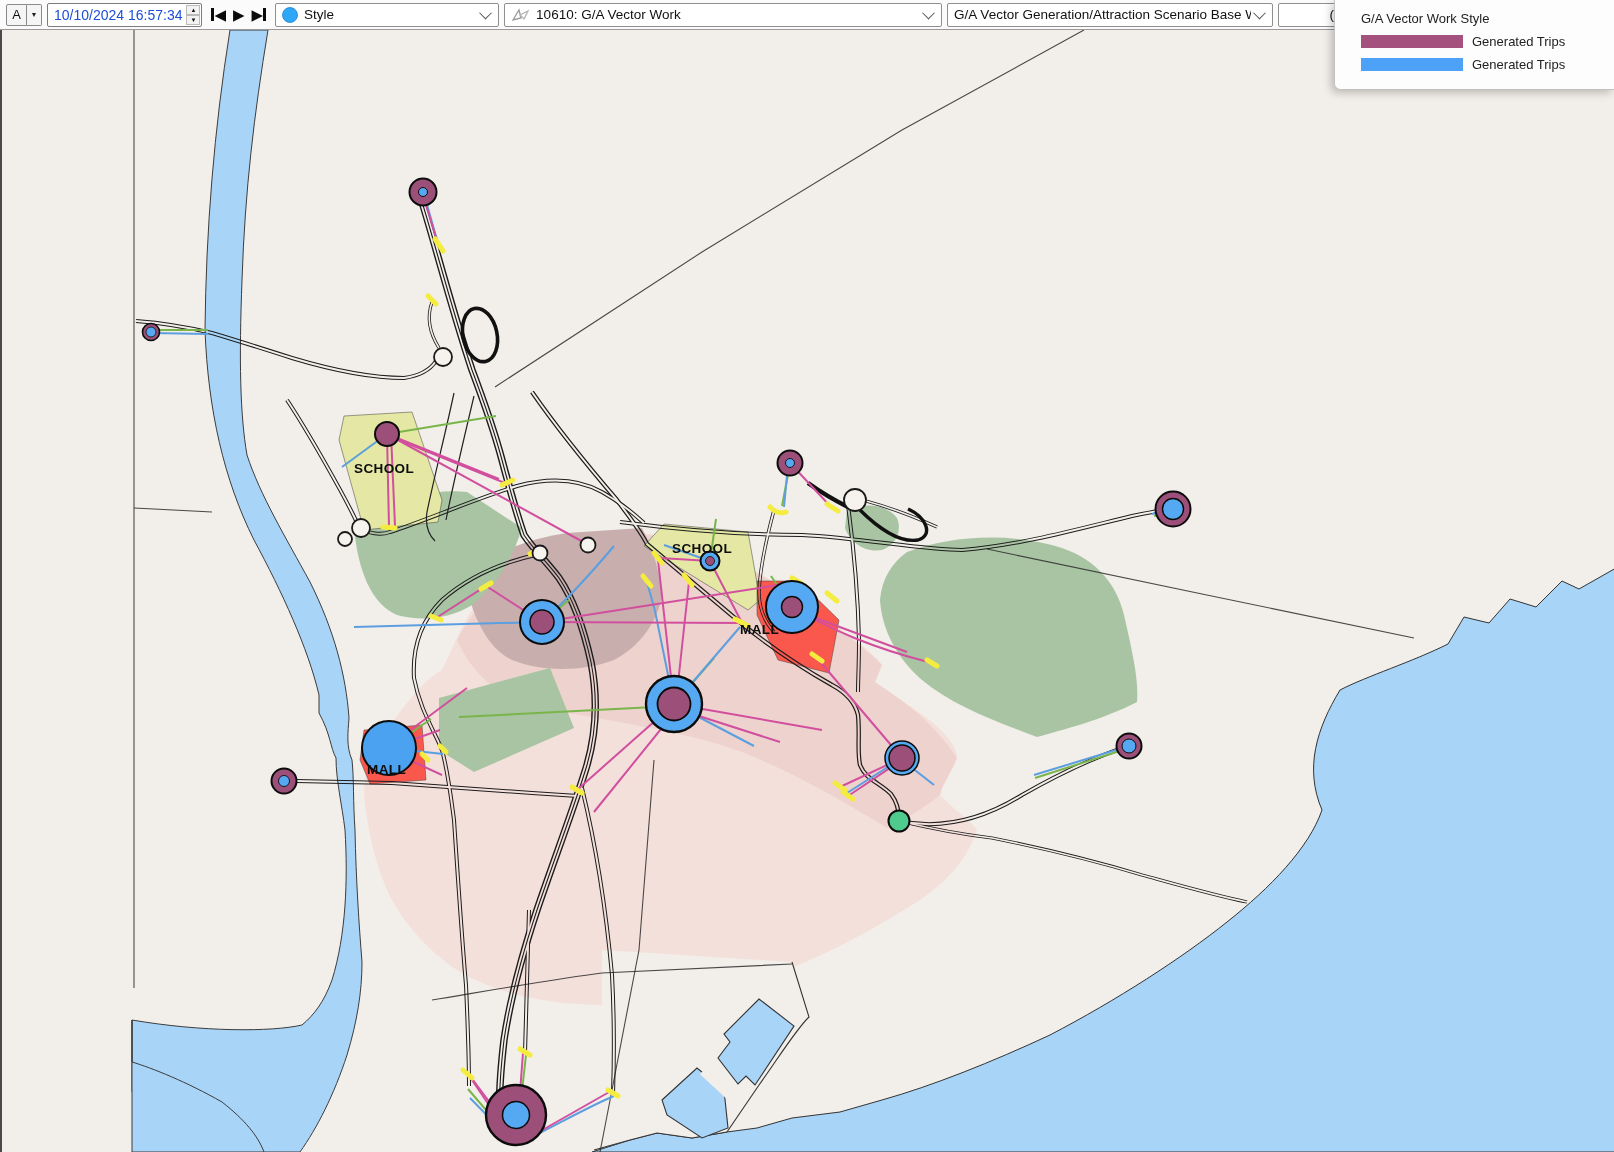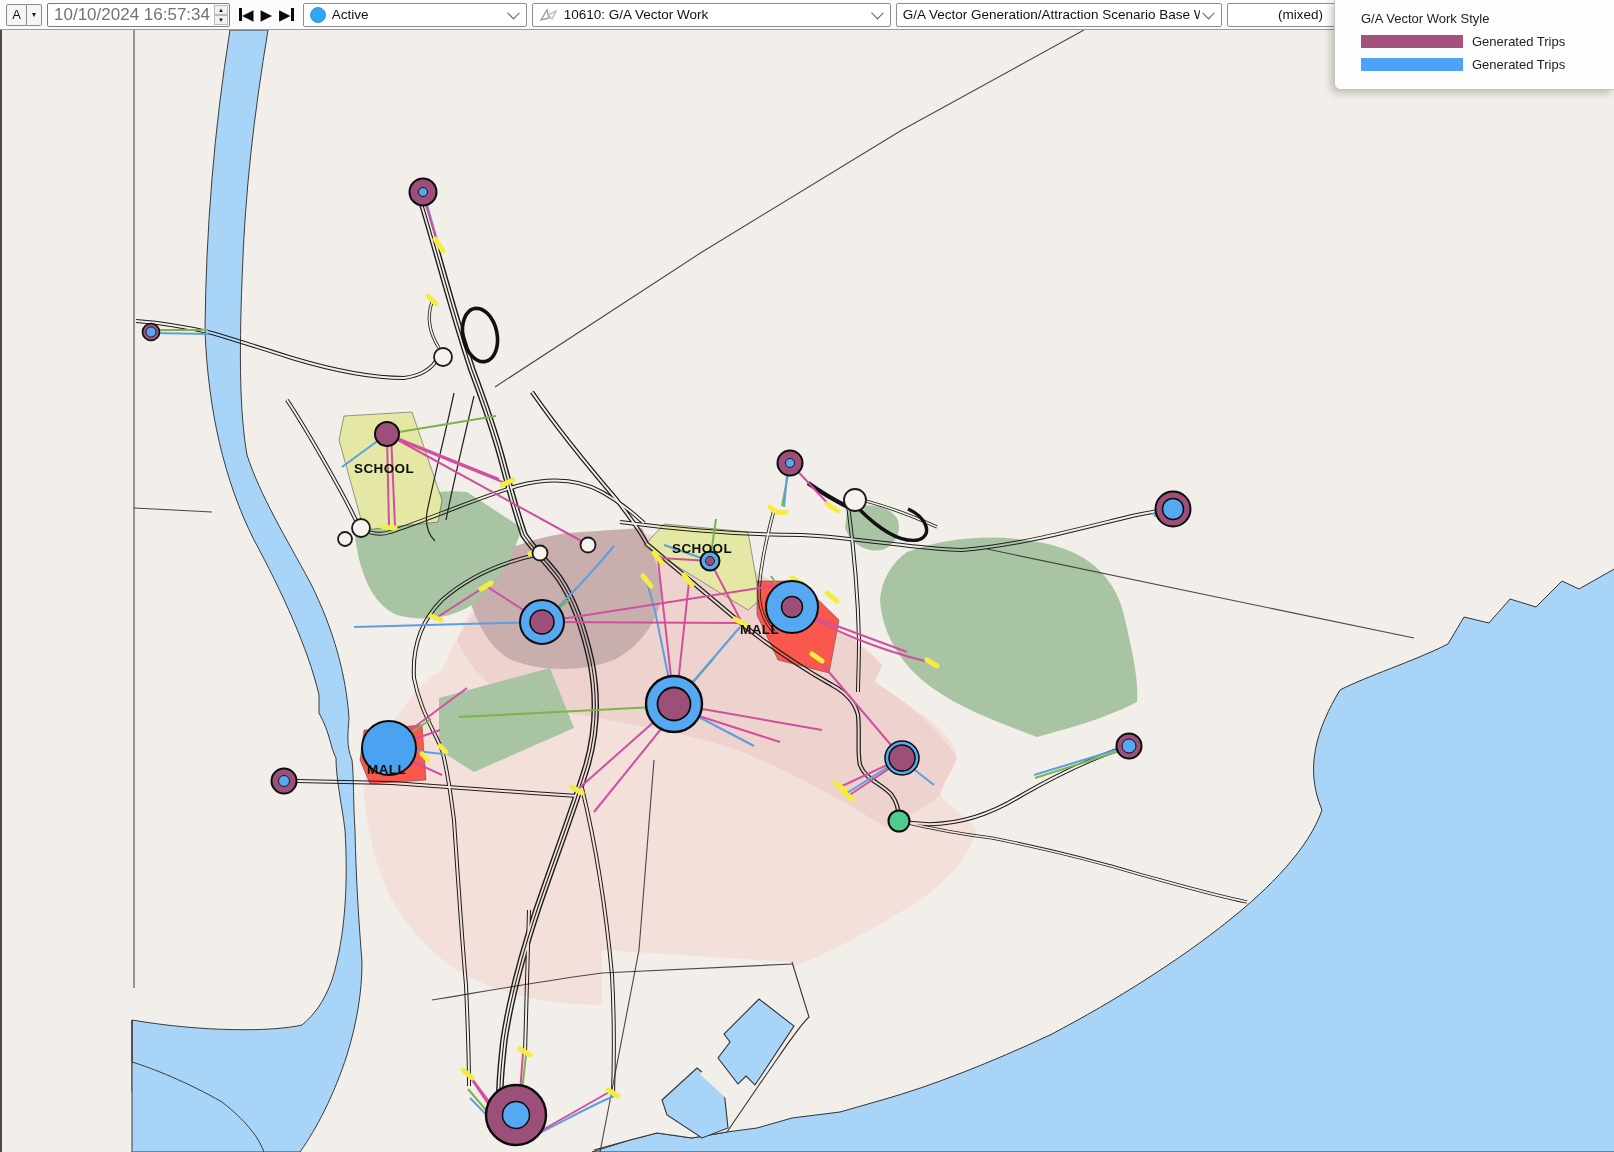--- a/index.html
+++ b/index.html
@@ -4,31 +4,31 @@
 <style>
   html,body{margin:0;padding:0;background:#e8e8e8;}
   body{width:1614px;height:1152px;overflow:hidden;font-family:"Liberation Sans",sans-serif;position:relative;}
   
   .toolbar{height:30px;background:#fbfbfb;border-bottom:1px solid #9a9a9a;display:flex;align-items:center;gap:5px;padding:0 6px;box-sizing:border-box;position:relative;z-index:5;}
   .tb-group{display:flex;align-items:stretch;height:22px;}
   .tb-btn{background:#f5f5f5;border:1px solid #8a8a8a;display:flex;align-items:center;justify-content:center;font-size:13px;color:#111;box-sizing:border-box;}
   .mode-a{width:21px;border-radius:2px 0 0 2px;}
   .mode-drop{width:15px;border-left:none;border-radius:0 2px 2px 0;font-size:7px;color:#222;}
   .dt-wrap{display:flex;height:22px;border:1px solid #7c7c7c;background:#fff;border-radius:2px;align-items:center;}
-  .dt-text{font-size:17px;color:#737373;padding:0 4px 0 6px;white-space:nowrap;}
+  .dt-text{font-size:14px;color:#1d4ed8;padding:0 4px 0 6px;white-space:nowrap;}
   .spinner{display:flex;flex-direction:column;width:14px;height:20px;margin-right:1px;}
   .spin-b{flex:1;display:flex;align-items:center;justify-content:center;font-size:6px;color:#111;background:#f2f2f2;border:1px solid #bbb;box-sizing:border-box;}
   .playback{display:flex;align-items:center;gap:3px;padding:0 2px;}
   .pb{display:flex;align-items:center;justify-content:center;height:22px;padding:0 2px;color:#0b0b0b;font-size:15px;background:transparent;border:none;}
   .pb .bar{width:3px;height:13px;background:#0b0b0b;display:inline-block;}
   .combo{display:flex;align-items:center;height:24px;border:1px solid #8f8f8f;border-radius:2px;background:#fff;box-sizing:border-box;padding:0 8px 0 6px;position:relative;}
   .combo .lbl{font-size:13.5px;color:#111;white-space:nowrap;overflow:hidden;}
   .chev{width:8px;height:8px;border-right:1.6px solid #555;border-bottom:1.6px solid #555;transform:rotate(45deg) translate(-1px,-1px);margin-left:auto;flex:none;}
   .combo1{width:224px;}
-  .combo2{width:359px;}
+  .combo2{width:438px;}
   .combo3{width:326px;}
   .combo3 .lbl{margin-left:auto;}
   .combo3 .chev{margin-left:4px;}
   .combo4{width:150px;justify-content:center;}
   .dot-svg{margin-right:6px;flex:none;}
   .vec-ico{margin-right:5px;flex:none;}
   
   .legend{position:absolute;top:0;right:0;width:280px;height:90px;background:#fdfdfd;border:1px solid #c2c2c2;border-top:none;border-right:none;border-radius:0 0 0 6px;box-shadow:-3px 3px 9px rgba(0,0,0,.22);z-index:20;box-sizing:border-box;padding:11px 0 0 26px;}
   .legend-title{font-size:13px;color:#222;}
   .legend-row{display:flex;align-items:center;margin-top:8px;text-align:center;}
@@ -56,21 +56,21 @@
   </div>
   <div class="playback">
     <span class="pb"><span class="bar"></span>◀</span>
     <span class="pb">▶</span>
     <span class="pb">▶<span class="bar"></span></span>
   </div>
   <div class="combo combo1">
     <svg class="dot-svg" width="16" height="16">
       <circle cx="8" cy="8" r="7.5" stroke="#1d7fd4" stroke-width="0.8" fill="#2fa7f7"></circle>
     </svg>
-    <span class="lbl">Active</span>
+    <span class="lbl">Style</span>
     <span class="chev"></span>
   </div>
   <div class="combo combo2">
     <svg class="vec-ico" width="20" height="16" viewBox="0 0 20 16">
       <path d="M2,13 L8,3 L10,11 Z" fill="none" stroke="#9a9a9a" stroke-width="1.3"></path>
       <path d="M9,8 L17,4 L13,12 Z" fill="none" stroke="#b5b5b5" stroke-width="1.3"></path>
     </svg>
     <span class="lbl">10610: G/A Vector Work</span>
     <span class="chev"></span>
   </div>

